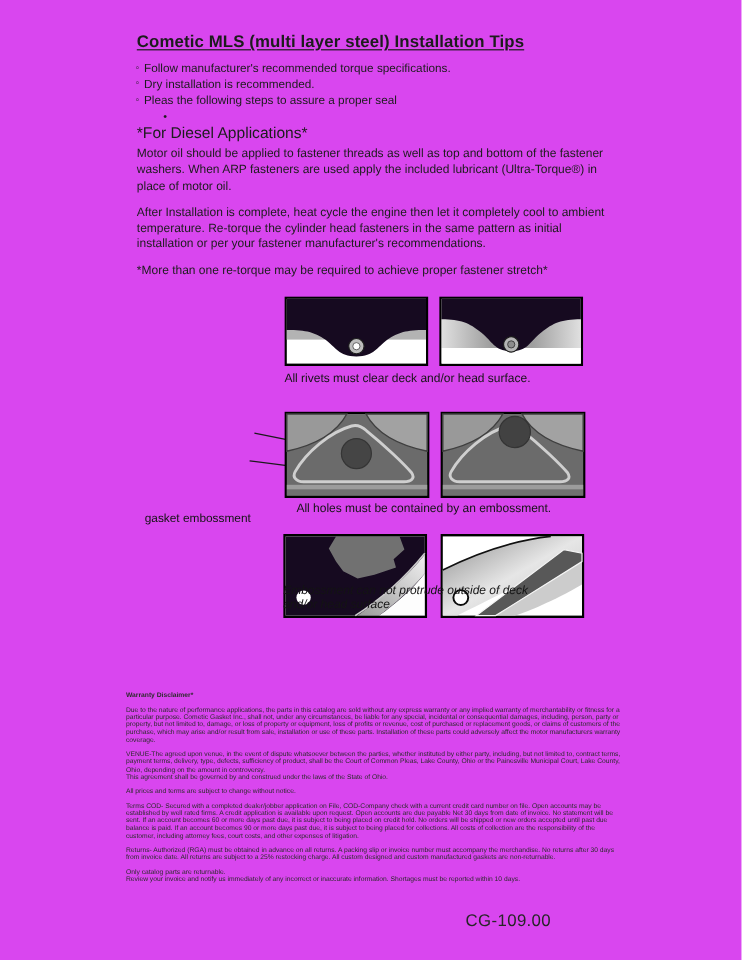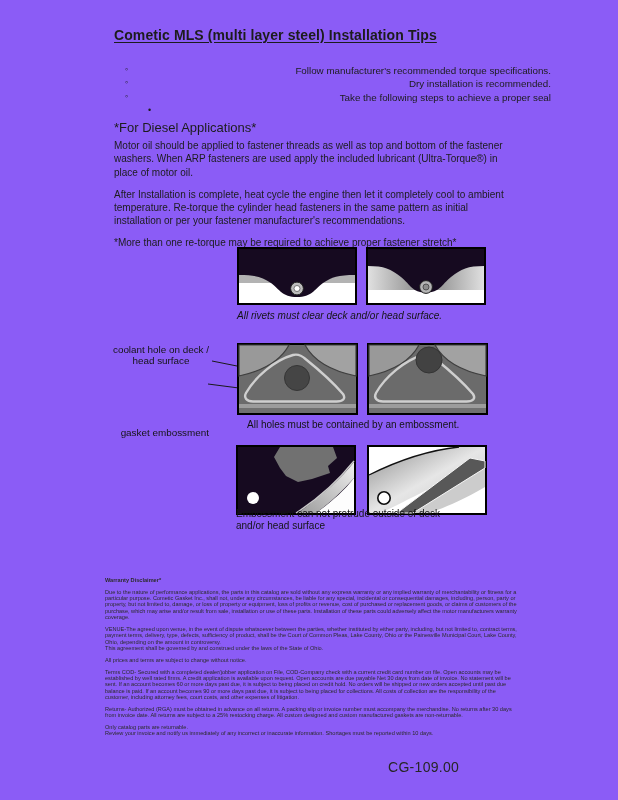--- a/index.html
+++ b/index.html
@@ -1,27 +1,27 @@
 <!DOCTYPE html>
 <html style="--gasketDark: #160a20; --deckGray: #b3b3b3; --ink: #1c1c1c;"><head>
 <meta charset="utf-8">
 <style>
   html,body{margin:0;padding:0;background:#ffffff;}
   .page{
-    position:relative;width:618px;height:800px;background:#8b5cf6;
+    position:relative;width:618px;height:800px;background:#d946ef;
     font-family:"Liberation Sans",sans-serif;color:var(--ink,#1c1c1c);
     overflow:hidden;
   }
   
   .content{position:absolute;left:109px;top:26px;width:458px;}
   .title{
     font-size:14px;font-weight:bold;margin:0 0 5px 5px;letter-spacing:.1px;
     text-decoration:underline;text-underline-offset:2px;display:inline-block;
   }
-  .tips{list-style:none;margin:16px;padding:0;font-size:9.8px;line-height:13.4px;text-align:right;}
+  .tips{list-style:none;margin:4px;padding:0;font-size:9.8px;line-height:13.4px;}
   .tips li{position:relative;}
   .tip{padding-left:7px;}
   .m1{position:absolute;left:0;top:-1px;font-size:9px;}
   .m1::before{content:"\25E6";}
   .subtips{list-style:none;margin:0;padding:0 0 0 16px;}
   .subtips li{padding-left:7px;}
   .m2{position:absolute;left:0;top:0;font-size:9px;}
   .m2::before{content:"\2022";}
   .diesel-heading{font-size:13px;font-weight:normal;margin:12px 0 4px 5px;}
   .body-p{font-size:10px;line-height:13.2px;margin:0 0 9px 5px;width:396px;}
@@ -56,21 +56,21 @@
       <li class="tip">
         <span class="m1"></span>
         <span>Follow manufacturer's recommended torque specifications.</span>
       </li>
       <li class="tip">
         <span class="m1"></span>
         <span>Dry installation is recommended.</span>
       </li>
       <li class="tip">
         <span class="m1"></span>
-        <span>Take the following steps to achieve a proper seal</span>
+        <span>Pleas the following steps to assure a proper seal</span>
         <ul class="subtips">
           <li>
             <span class="m2"></span>
           </li>
         </ul>
       </li>
     </ul>
     <h2 class="diesel-heading">*For Diesel Applications*</h2>
     <p class="body-p">Motor oil should be applied to fastener threads as well as top and bottom of the fastener washers. When ARP fasteners are used apply the included lubricant (Ultra-Torque®) in place of motor oil.</p>
     <p class="body-p">After Installation is complete, heat cycle the engine then let it completely cool to ambient temperature. Re-torque the cylinder head fasteners in the same pattern as initial installation or per your fastener manufacturer's recommendations.</p>
@@ -97,25 +97,24 @@
             <stop offset="1" stop-color="#e0e0e0"></stop>
         </linearGradient>
       </defs>
       <rect x="1" y="1" width="118" height="56" fill="#ffffff" stroke="#000000" stroke-width="2"></rect>
       <rect x="2" y="19" width="116" height="24" fill="url(#gdeck)"></rect>
       <rect x="2" y="43" width="116" height="13" fill="#ffffff"></rect>
       <path class="c-dark" d="M2,2 H118 V19 C102,19 95,22 85,30 C75,38 74,45.5 60,45.5 C46,45.5 45,38 35,30 C25,22 18,19 2,19 Z"></path>
       <circle cx="60" cy="40" r="6.4" fill="#b5b5b5" stroke="#1e1e1e" stroke-width="1"></circle>
       <circle cx="60" cy="40" r="3" fill="#8c8c8c" stroke="#333333" stroke-width="0.7"></circle>
     </svg>
-    <div class="fig-caption" style="left:237px;top:310px;font-style:italic;">All rivets must clear deck and/or head surface.</div>
+    <div class="fig-caption" style="left:237px;top:310px;">All rivets must clear deck and/or head surface.</div>
 
     <div class="fig-label" style="left:237px;top:329px;width:121px;">RIGHT</div>
     <div class="fig-label" style="left:367px;top:329px;width:121px;">WRONG</div>
-    <div class="ann ann1">coolant hole on deck / head surface</div>
     <div class="ann ann2">gasket embossment</div>
     <svg class="leaders" width="100" height="45" viewBox="0 0 100 45">
       <line x1="7" y1="6" x2="92" y2="23" stroke="#1a1a1a" stroke-width="1"></line>
       <line x1="3" y1="29" x2="57" y2="36" stroke="#1a1a1a" stroke-width="1"></line>
     </svg>
     <svg class="figbox" style="left:237px;top:343px;" width="121" height="72" viewBox="0 0 121 72">
       <rect x="1" y="1" width="119" height="70" fill="#6b6b6b" stroke="#000000" stroke-width="2"></rect>
       <path d="M2,2 H52 C45,15 30,27 2,33 Z" fill="#999999" stroke="#3f3f3f" stroke-width="1.2"></path>
       <path d="M119,2 H68 C75,15 90,27 119,33 Z" fill="#a2a2a2" stroke="#3f3f3f" stroke-width="1.2"></path>
       <rect x="2" y="61" width="117" height="4" fill="#9c9c9c"></rect>
@@ -159,21 +158,21 @@
             <stop offset="1" stop-color="#c0c0c0"></stop>
         </linearGradient>
       </defs>
       <rect x="1" y="1" width="118" height="68" fill="#ffffff" stroke="#000000" stroke-width="2"></rect>
       <path d="M2,30 C34,14 64,5 92,2 L118,2 L118,16 C80,35 40,55 14,68 L2,68 Z" fill="url(#g3w)"></path>
       <path d="M2,30 C34,14 64,5 92,2" fill="none" stroke="#111111" stroke-width="1.3"></path>
       <path d="M46,68 L118,23 L118,42 C94,56 74,64 62,68 Z" fill="#cccccc"></path>
       <path d="M30,68 L103,13 L118,16 L118,23 L46,68 Z" fill="#585858" stroke="#f5f5f5" stroke-width="1"></path>
       <circle cx="17" cy="53" r="6.2" fill="#ffffff" stroke="#0d0d0d" stroke-width="1.6"></circle>
     </svg>
-    <div class="fig-caption" style="left:236px;top:508px;width:270px;">Embossment can not protrude outside of deck
+    <div class="fig-caption" style="left:236px;top:487px;width:270px;font-style:italic;">Embossment can not protrude outside of deck
 and/or head surface</div>
   </div>
 
   <div class="footer fine">
     <p class="warranty-heading">Warranty Disclaimer*</p>
     <p>Due to the nature of performance applications, the parts in this catalog are sold without any express warranty or any implied warranty of merchantability or fitness for a particular purpose.  Cometic Gasket Inc., shall not, under any circumstances, be liable for any special, incidental or consequential damages, including, person, party or property, but not limited to, damage, or loss of property or equipment, loss of profits or revenue, cost of purchased or replacement goods, or claims of customers of the purchase, which may arise and/or result from sale, installation or use of these parts.  Installation of these parts could adversely affect the motor manufacturers warranty coverage.</p>
     <p>VENUE-The agreed upon venue, in the event of dispute whatsoever between the parties, whether instituted by either party, including, but not limited to, contract terms, payment terms, delivery, type, defects, sufficiency of product, shall be the Court of Common Pleas, Lake County, Ohio or the Painesville Municipal Court, Lake County, Ohio, depending on the amount in controversy.
 This agreement shall be governed by and construed under the laws of the State of Ohio.</p>
     <p>All prices and terms are subject to change without notice.</p>
     <p>Terms COD- Secured with a completed dealer/jobber application on File, COD-Company check with a current credit card number on file.  Open accounts may be established by well rated firms.  A credit application is available upon request.  Open accounts are due payable Net 30 days from date of invoice.  No statement will be sent.  If an account becomes 60 or more days past due, it is subject to being placed on credit hold.  No orders will be shipped or new orders accepted until past due balance is paid.  If an account becomes 90 or more days past due, it is subject to being placed for collections.  All costs of collection are the responsibility of the customer, including attorney fees, court costs, and other expenses of litigation.</p>

